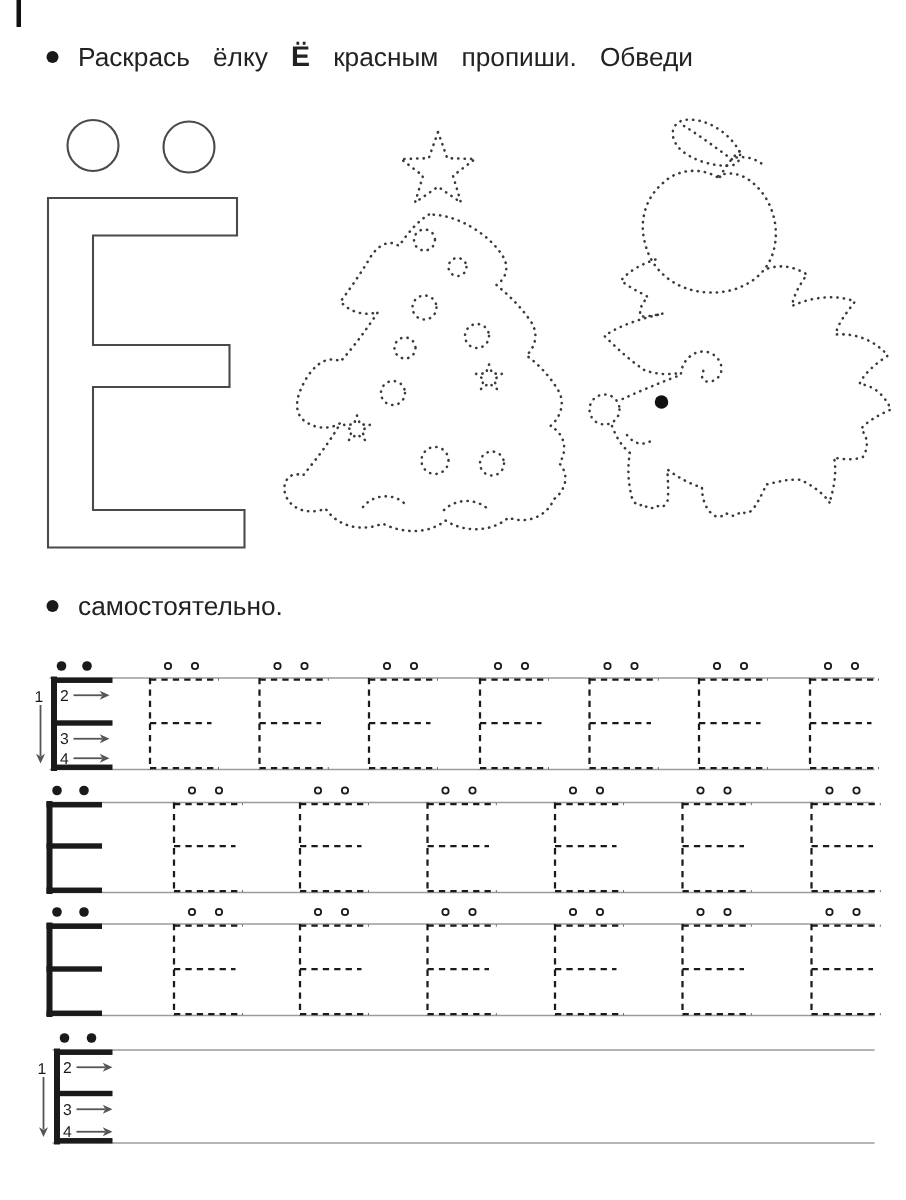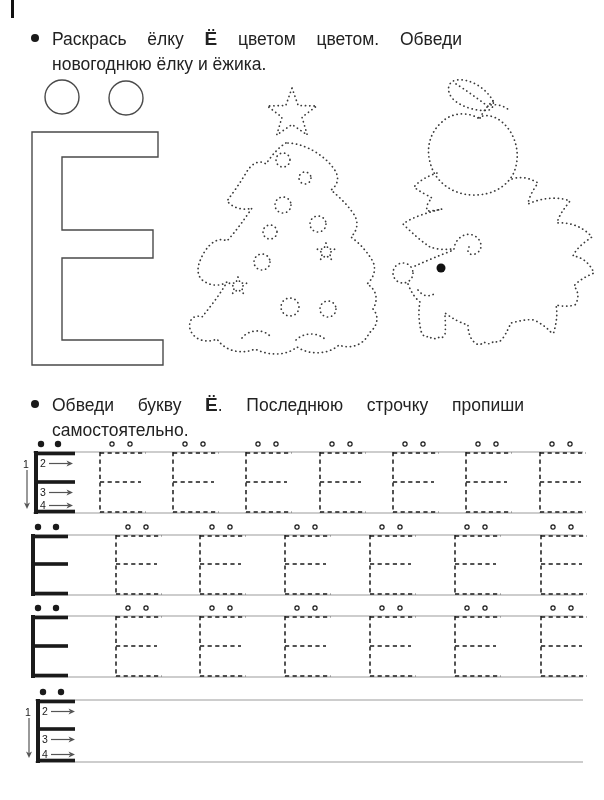--- a/index.html
+++ b/index.html
@@ -22,27 +22,25 @@
   .dotted{fill:none;stroke:#3a3a3a;stroke-width:1.7;stroke-linecap:round;stroke-linejoin:round;stroke-dasharray:0.2 4.1;}
   .outline{fill:none;stroke:#4a4a4a;stroke-width:1.4;}
 </style>
 </head>
 <body>
 
 <div class="edge-mark"></div>
 
 <div id="instr1" class="instruction">
   <span class="bullet"></span>
-  <div class="line-just"><span>Раскрась ёлку </span><span class="big-letter">Ё</span><span> цветом цветом. Обведи</span></div>
-  <div>новогоднюю ёлку и ёжика.</div>
+  <div class="line-just"><span>Раскрась ёлку </span><span class="big-letter">Ё</span><span> красным пропиши. Обведи</span></div>
 </div>
 
 <div id="instr2" class="instruction">
   <span class="bullet"></span>
-  <div class="line-just"><span>Обведи букву </span><span class="big-letter">Ё</span><span>. Последнюю строчку пропиши</span></div>
   <div>самостоятельно.</div>
 </div>
 
 <svg width="604" height="800" viewBox="0 0 604 800">
 
   <g>
     <circle class="outline" cx="62" cy="97" r="17"></circle>
     <circle class="outline" cx="126" cy="98" r="17"></circle>
     <path class="outline" d="M32,132 H158 V157 H62 V230 H153 V258 H62 V340 H163 V365 H32 Z"></path>
   </g>

